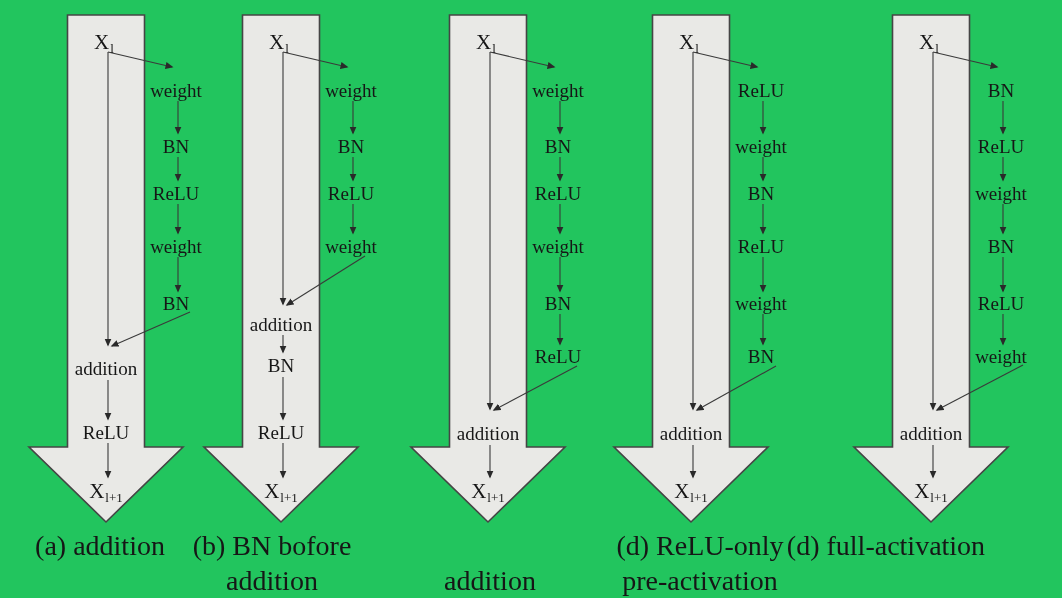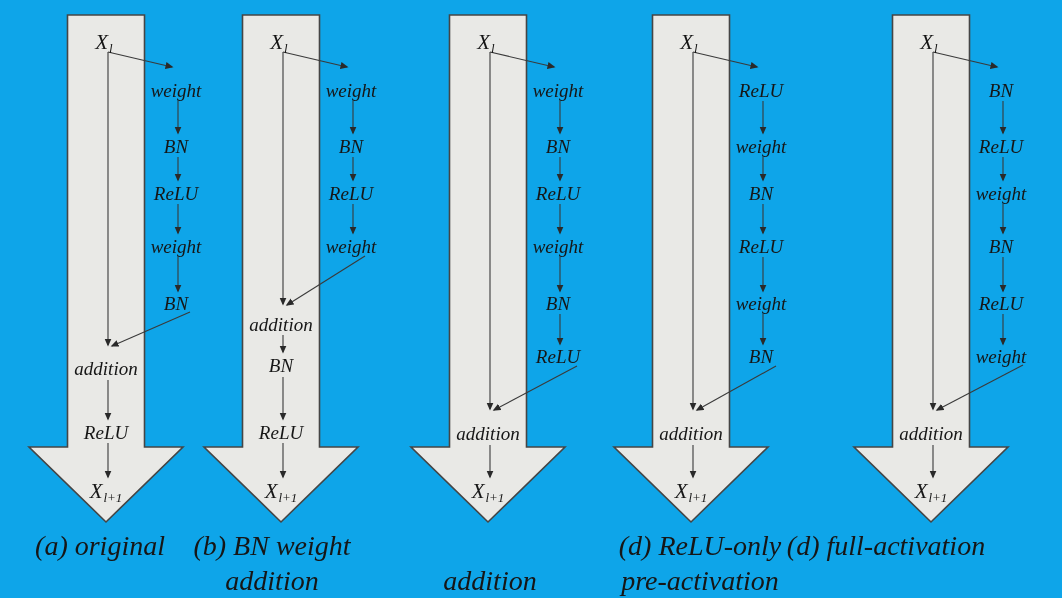--- a/index.html
+++ b/index.html
@@ -1,23 +1,22 @@
 <!DOCTYPE html>
 <html><head>
 <meta charset="utf-8">
 <style>
   html, body { margin: 0; padding: 0; background: #ffffff; }
   #figure {
     position: relative;
     width: 1062px;
     height: 598px;
-    background: #0ea5e9;
+    background: #22c55e;
     font-family: "Liberation Serif", serif;
     overflow: hidden;
-    font-style: italic;
   }
   #canvas { position: absolute; left: 0; top: 0; }
   .bigarrow { fill: #e9e9e6; stroke: #454545; stroke-width: 1.6px; }
   .conn { stroke: #3a3a3a; stroke-width: 1.1px; fill: none; }
   .lbl {
     position: absolute;
     transform: translate(-50%, -50%);
     font-size: 19px;
     color: #161616;
     white-space: nowrap;
@@ -104,32 +103,32 @@
 
   <span class="lbl xlbl" style="left:104px; top:42px"><span>X</span><span class="sub">l</span></span>
   <span class="lbl" style="left:176px; top:90px">weight</span>
   <span class="lbl" style="left:176px; top:146px">BN</span>
   <span class="lbl" style="left:176px; top:193px">ReLU</span>
   <span class="lbl" style="left:176px; top:246px">weight</span>
   <span class="lbl" style="left:176px; top:303px">BN</span>
   <span class="lbl" style="left:106px; top:368px">addition</span>
   <span class="lbl" style="left:106px; top:432px">ReLU</span>
   <span class="lbl xlbl" style="left:106px; top:491px"><span>X</span><span class="sub">l+1</span></span>
-  <span class="caption" style="left:100px; top:546px">(a) original</span>
+  <span class="caption" style="left:100px; top:546px">(a) addition</span>
 
   <span class="lbl xlbl" style="left:279px; top:42px"><span>X</span><span class="sub">l</span></span>
   <span class="lbl" style="left:351px; top:90px">weight</span>
   <span class="lbl" style="left:351px; top:146px">BN</span>
   <span class="lbl" style="left:351px; top:193px">ReLU</span>
   <span class="lbl" style="left:351px; top:246px">weight</span>
   <span class="lbl" style="left:281px; top:324px">addition</span>
   <span class="lbl" style="left:281px; top:365px">BN</span>
   <span class="lbl" style="left:281px; top:432px">ReLU</span>
   <span class="lbl xlbl" style="left:281px; top:491px"><span>X</span><span class="sub">l+1</span></span>
-  <span class="caption" style="left:272px; top:546px">(b) BN weight</span>
+  <span class="caption" style="left:272px; top:546px">(b) BN bofore</span>
   <span class="caption" style="left:272px; top:581px">addition</span>
 
   <span class="lbl xlbl" style="left:486px; top:42px"><span>X</span><span class="sub">l</span></span>
   <span class="lbl" style="left:558px; top:90px">weight</span>
   <span class="lbl" style="left:558px; top:146px">BN</span>
   <span class="lbl" style="left:558px; top:193px">ReLU</span>
   <span class="lbl" style="left:558px; top:246px">weight</span>
   <span class="lbl" style="left:558px; top:303px">BN</span>
   <span class="lbl" style="left:558px; top:356px">ReLU</span>
   <span class="lbl" style="left:488px; top:433px">addition</span>

